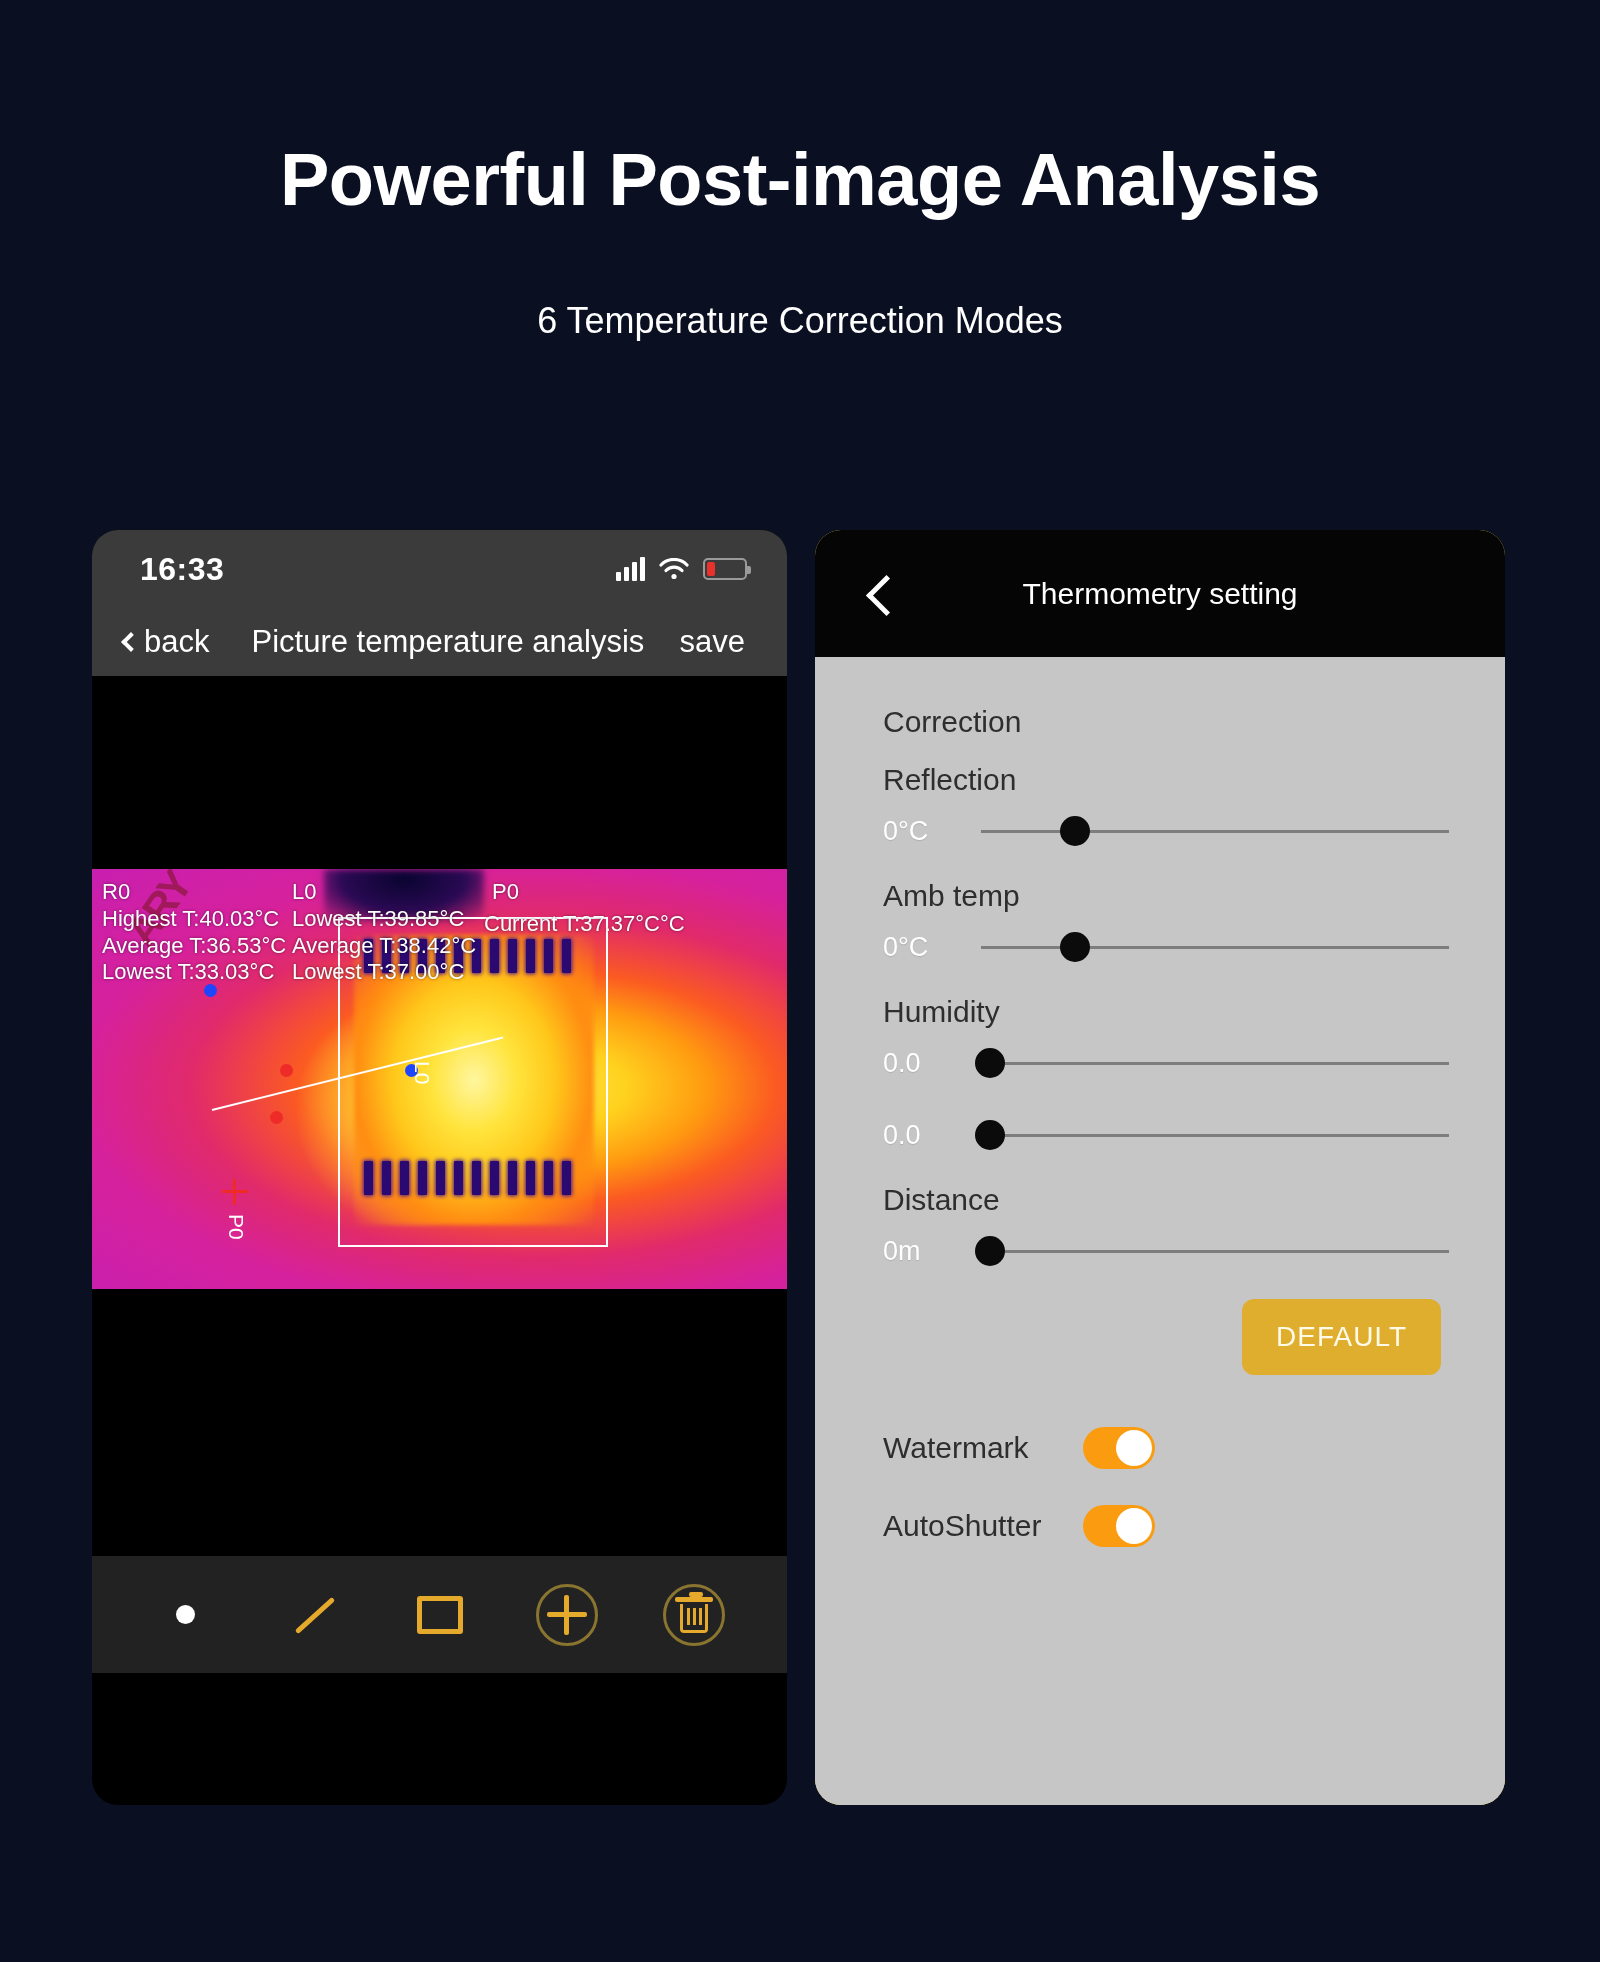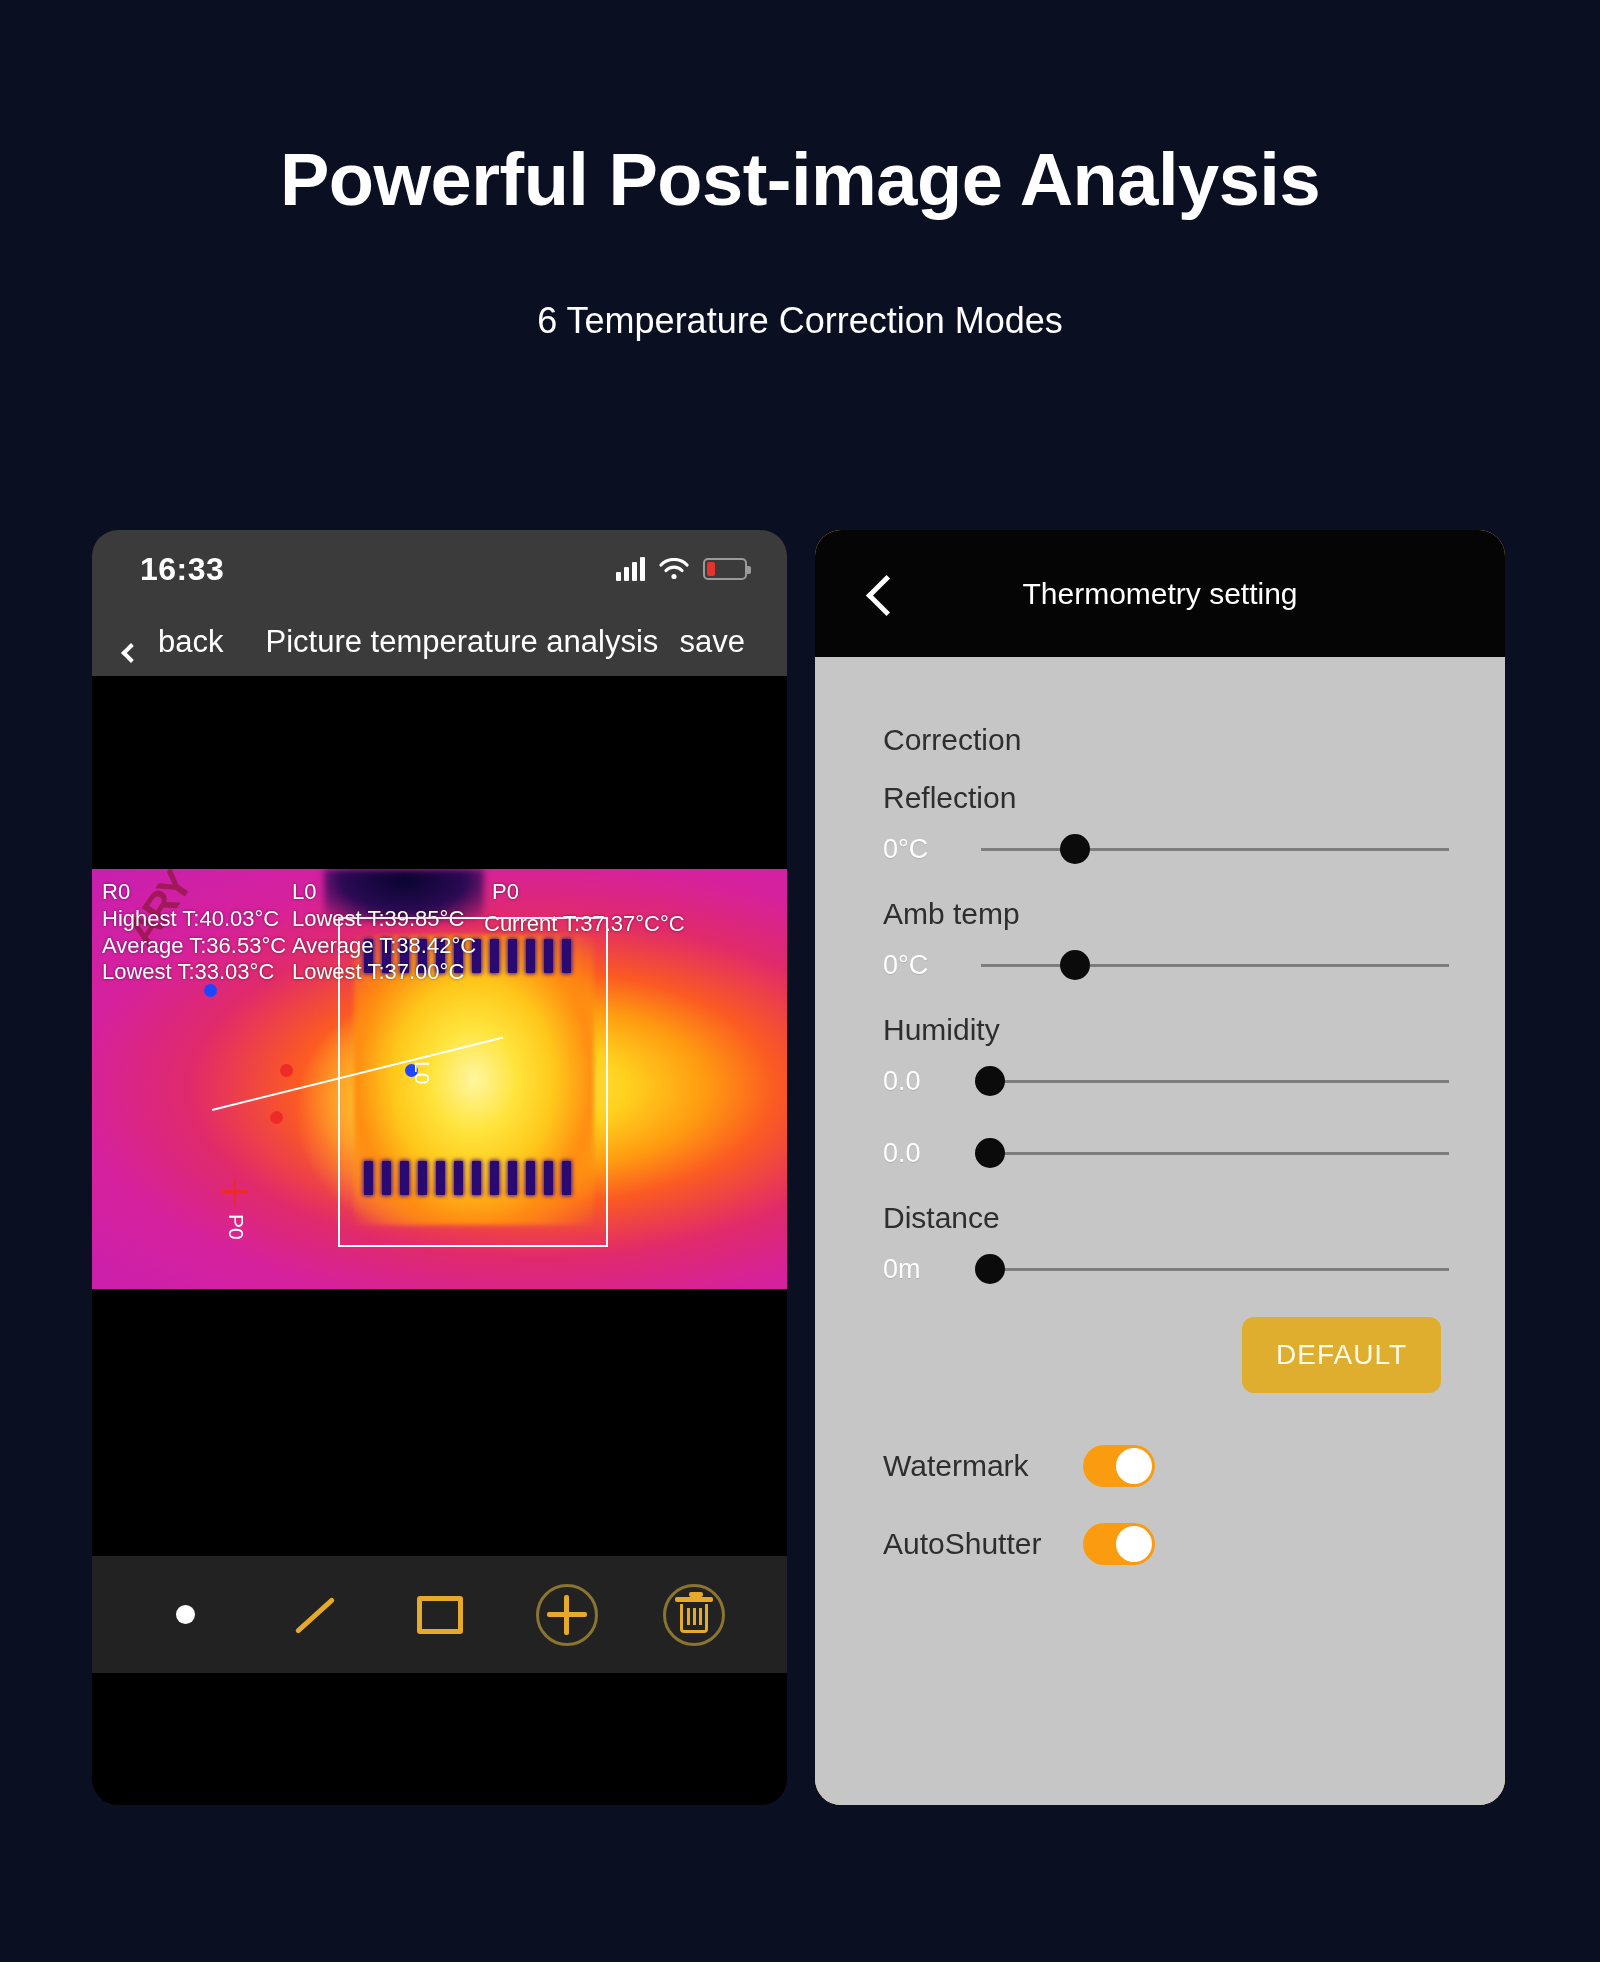--- a/index.html
+++ b/index.html
@@ -60,21 +60,21 @@
     content:""; position:absolute; right:-6px; top:6px; width:4px; height:8px;
     background:#9a9a9a; border-radius:0 2px 2px 0;
   }
   .batt-fill { width:8px; height:100%; background:#e8312a; border-radius:2px; }
 
   
   .navbar {
     height:68px; background:#3b3b3b; display:flex; align-items:center;
     padding:0 42px 0 32px; position:relative;
   }
-  .nav-back { display:flex; align-items:flex-end; gap:16px; color:#ffffff; font-size:31px; }
+  .nav-back { display:flex; align-items:center; gap:2px; color:#ffffff; font-size:31px; }
   .chev-left {
     width:14px; height:14px; border-left:4px solid #ffffff; border-bottom:4px solid #ffffff;
     transform:rotate(45deg); display:inline-block; margin-right:4px;
   }
   .nav-title { color:#ffffff; font-size:31px; margin-left:42px; }
   .nav-save { color:#ffffff; font-size:31px; position:absolute; right:42px; }
 
   
   .viewer { position:relative; background:#000000; height:880px; }
   .thermal {
@@ -161,21 +161,21 @@
   
   .r-header {
     height:127px; background:#050505; display:flex; align-items:center; position:relative;
   }
   .r-back { position:absolute; left:47px; top:50%; transform:translateY(-50%); width:38px; height:38px; }
   .r-back::before {
     content:""; position:absolute; left:10px; top:6px; width:24px; height:24px;
     border-left:5px solid #ffffff; border-bottom:5px solid #ffffff; transform:rotate(45deg);
   }
   .r-title { width:100%; text-align:center; color:#ffffff; font-size:30px; }
-  .r-body { background:#c6c6c6; height:1148px; padding:66px 56px 0 68px; position:relative; }
+  .r-body { background:#c6c6c6; height:1148px; padding:48px 56px 0 68px; position:relative; }
 
   .slider-group { margin-bottom:24px; }
   .sl-label { color:#2e2e2e; font-size:30px; margin-bottom:10px; }
   .sl-row { display:flex; align-items:center; height:48px; }
   .sl-val { color:#ffffff; font-size:27px; width:98px; flex:0 0 98px; text-shadow:0 1px 1px rgba(0,0,0,0.12); }
   .sl-track { position:relative; flex:1; height:3px; background:#7d7d7d; }
   .sl-knob { position:absolute; top:50%; transform:translate(-50%,-50%); width:30px; height:30px;
              background:#0b0b0b; border-radius:50%; }
 
   .default-row { display:flex; justify-content:flex-end; margin-top:22px; padding-right:8px; }

